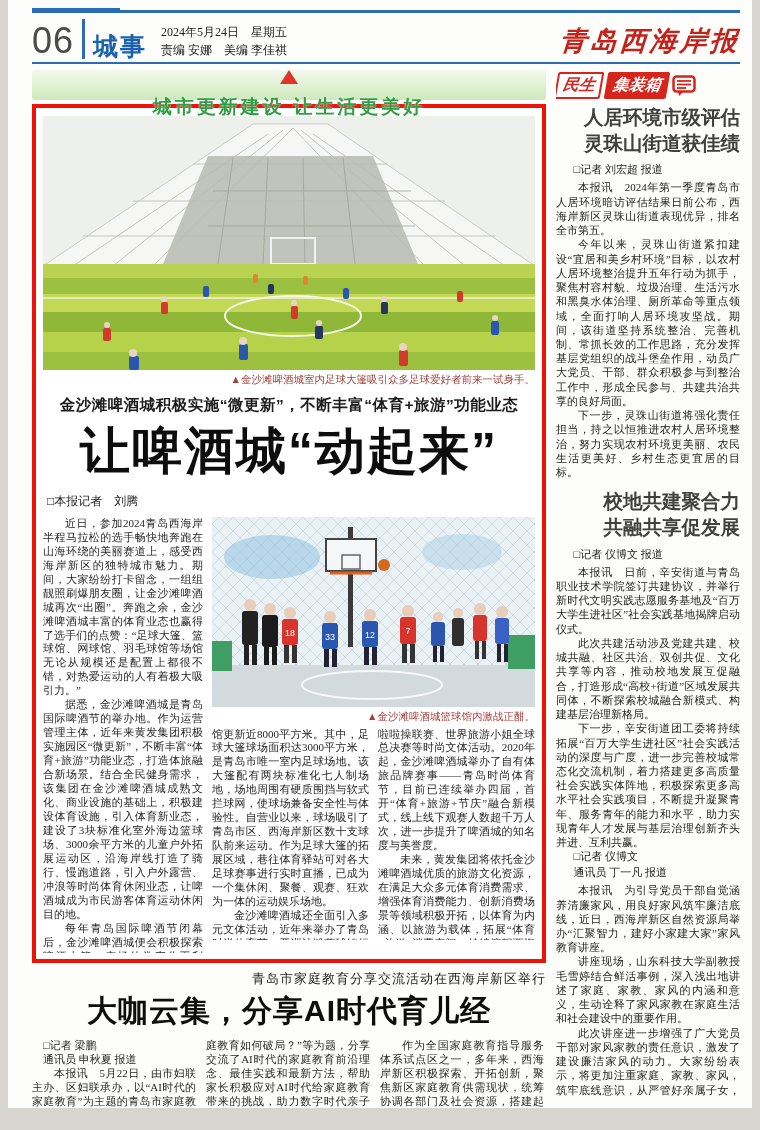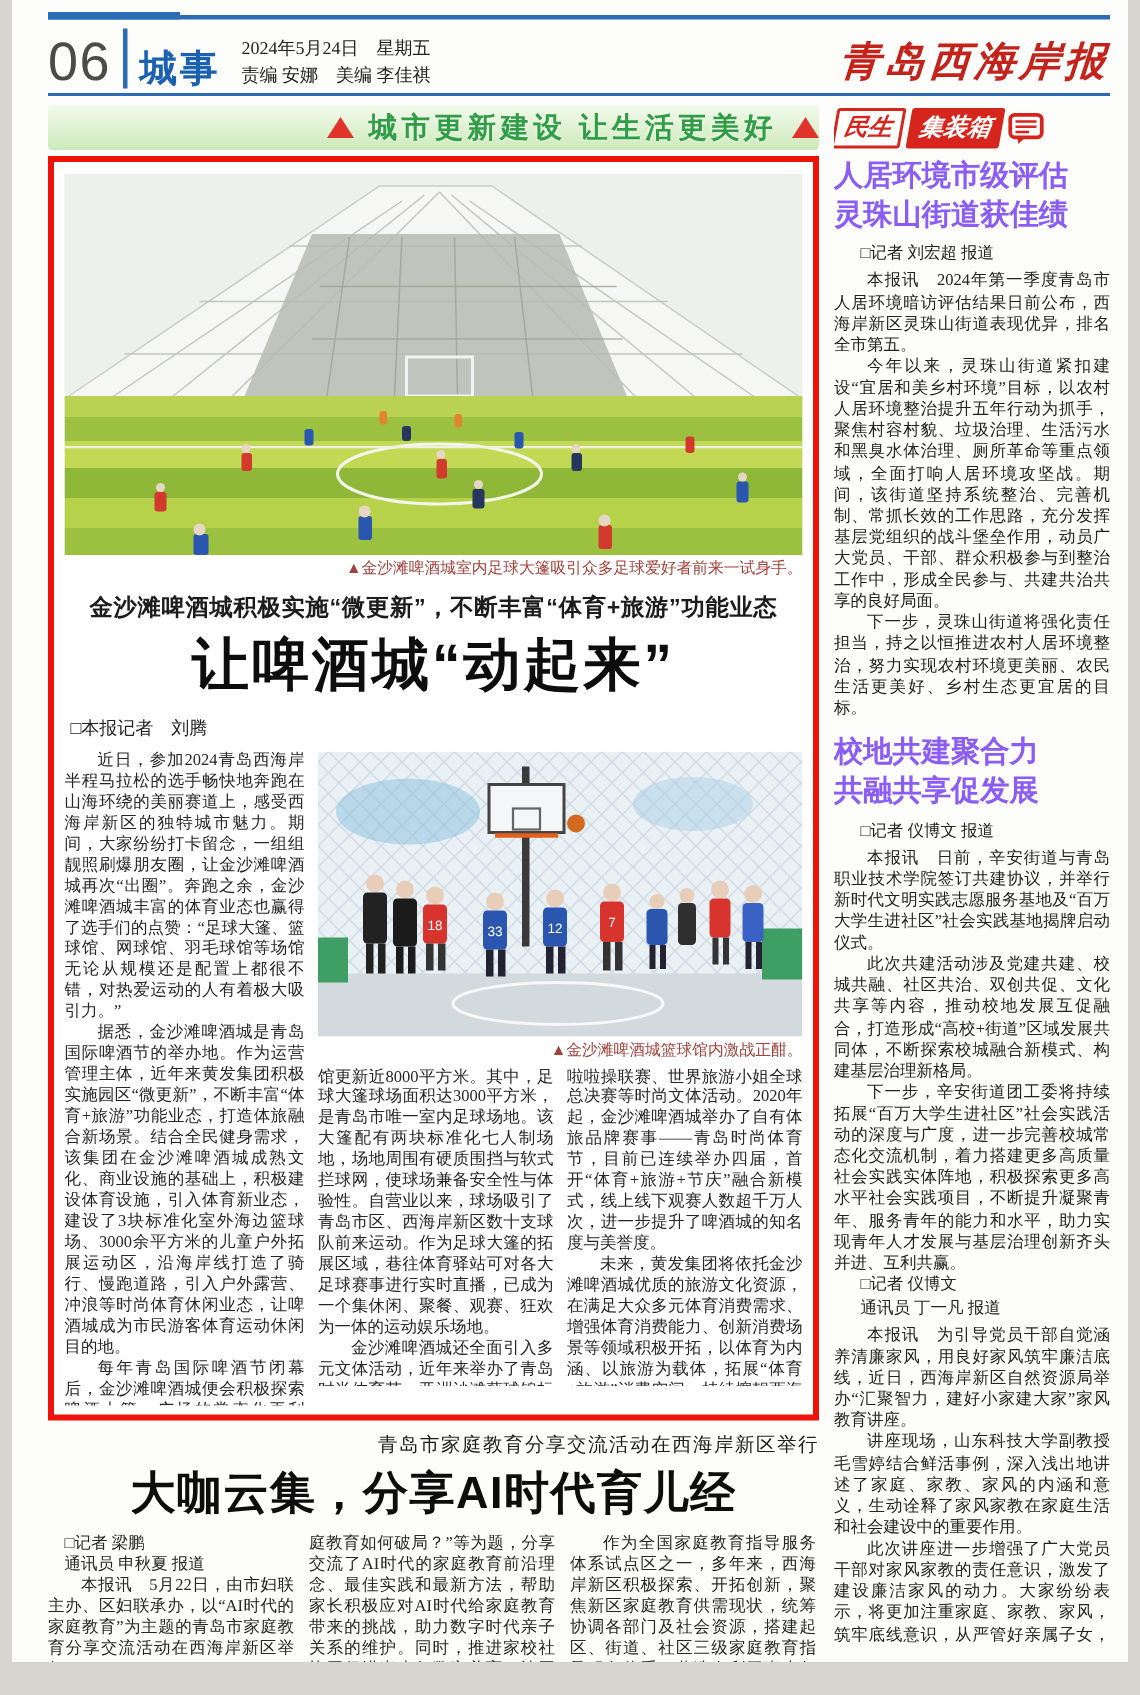--- a/index.html
+++ b/index.html
@@ -17,30 +17,30 @@
   .hd-meta { margin:4px 0 0 14px; font-size:12px; color:#222; line-height:1.5; }
   .masthead { margin-left:auto; font-family:"DejaVu Serif",serif; font-style:italic; font-weight:bold; font-size:27px; color:#c3231b; letter-spacing:3px; padding-top:4px; transform:skewX(-4deg); }
   .hd-rule { height:2px; background:#2b6cb5; margin-top:3px; }
 
   
   .content { display:flex; gap:10px; margin-top:6px; }
   .main { width:514px; flex:none; }
   .sidebar { width:184px; flex:none; height:1026px; overflow:hidden; }
 
   
-  .banner { height:30px; background:linear-gradient(180deg,#f2faeb,#cde9bb); display:flex; align-items:center; justify-content:flex-end; gap:10px; border-radius:3px; }
+  .banner { height:30px; background:linear-gradient(180deg,#f2faeb,#cde9bb); display:flex; align-items:center; justify-content:space-between; gap:10px; border-radius:3px;flex-direction:column; }
   .banner .txt { font-family:"Liberation Sans",sans-serif; font-weight:900; font-size:19px; letter-spacing:3px; color:#2f9e44; text-shadow:0 0 2px #fff; }
   .tri { width:0; height:0; border-left:9px solid transparent; border-right:9px solid transparent; border-bottom:14px solid #e0332a; }
 
   
   .featured { border:4px solid #ee1309; margin-top:4px; padding:8px 7px 6px 7px; background:#fff; }
   .photo1 { display:block; width:492px; height:254px; }
   .caption { font-size:10.5px; color:#a2423a; text-align:right; line-height:1.5; margin-top:2px; }
   .kicker { font-family:"Liberation Sans",sans-serif; font-size:15.5px; font-weight:700; color:#1c1c1c; text-align:center; margin:7px 0 2px; letter-spacing:0.5px; }
-  .headline { font-family:"Liberation Sans",sans-serif; font-size:38px; font-weight:900; color:#0d0d0d; text-align:center; letter-spacing:2px; margin:2px 0 8px; }
+  .headline { font-family:"Liberation Sans",sans-serif; font-size:50px; font-weight:900; color:#0d0d0d; text-align:center; letter-spacing:2px; margin:2px 0 8px; }
   .byline { font-size:12px; color:#222; margin:0 0 7px 4px; }
   .cols { display:flex; gap:9px; height:436px; overflow:hidden; }
   .col { font-size:11px; line-height:1.27; text-align:justify; color:#262626; overflow:hidden; }
   .c1 { width:160px; flex:none; }
   .colgroup { flex:1; display:flex; flex-direction:column; }
   .photo2 { display:block; width:100%; height:190px; }
   .twocols { display:flex; gap:9px; margin-top:3px; height:212px; overflow:hidden; }
   .twocols .col { width:157px; }
   .col p { text-indent:2em; margin:0; }
   .col p.noindent { text-indent:0; }
@@ -51,21 +51,21 @@
   .b-headline { font-family:"Liberation Sans",sans-serif; font-size:30px; font-weight:900; color:#0d0d0d; text-align:center; letter-spacing:1px; margin:3px 0 7px; }
   .b-cols { display:flex; gap:10px; height:124px; overflow:hidden; }
   .b-cols .col { width:164px; }
   .byl { text-indent:1em !important; }
 
   
   .badge { display:flex; align-items:center; gap:4px; margin:2px 0 6px; }
   .badge .b1, .badge .b2 { font-family:"Liberation Sans",sans-serif; font-style:italic; font-weight:900; font-size:16px; padding:1px 5px; transform:skewX(-10deg); border-radius:2px; }
   .badge .b1 { color:#d6251c; border:2px solid #d6251c; background:#fff; }
   .badge .b2 { background:#d6251c; color:#fff; border:2px solid #d6251c; }
-  .s-title { font-family:"Liberation Serif",serif; font-size:19.5px; font-weight:900; line-height:1.32; text-align:left; color:#8b5cf6; margin:10px 0 6px; }
+  .s-title { font-family:"Liberation Serif",serif; font-size:19.5px; font-weight:900; line-height:1.32; text-align:right; color:#404040; margin:10px 0 6px; }
   .s-title.first { margin-top:4px; }
   .s-byline { font-size:11px; color:#222; padding-left:1.6em; line-height:1.45; }
   .s-body { margin-top:2px; }
   .s-body p { font-size:11px; line-height:1.295; text-align:justify; text-indent:2em; color:#222; margin:0; }
 </style>
 </head>
 <body>
 
 <div class="page">
 

